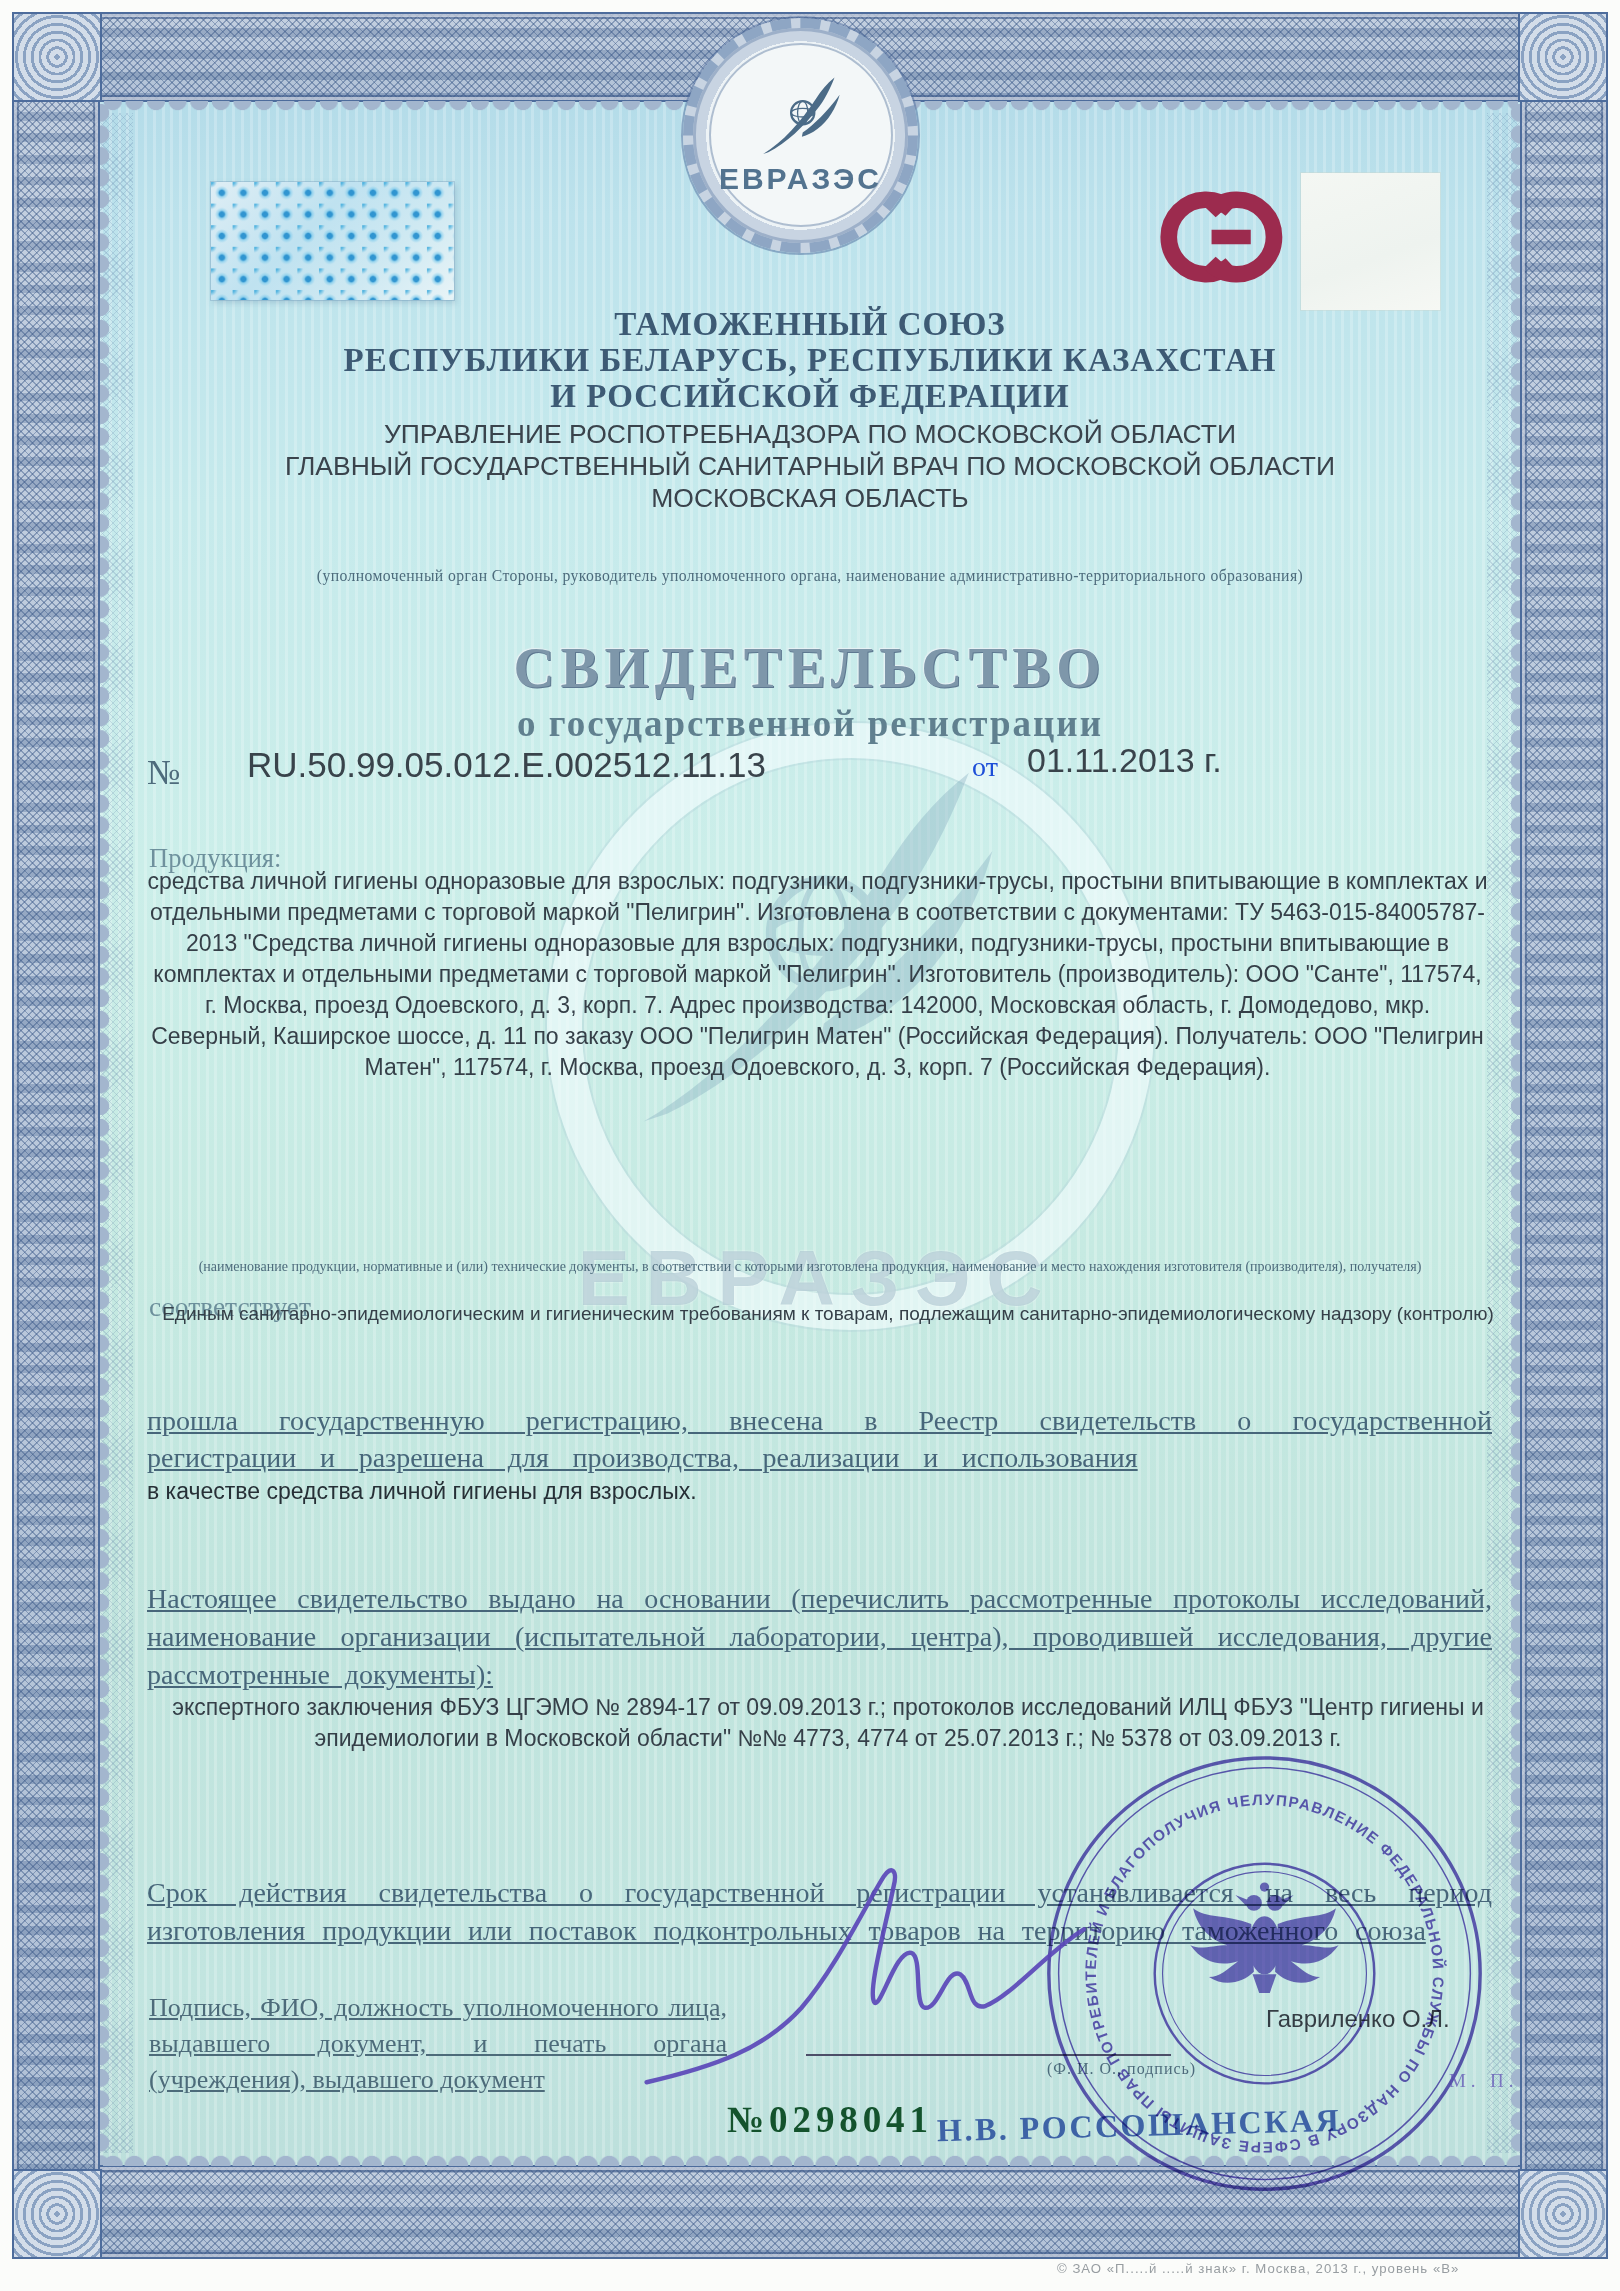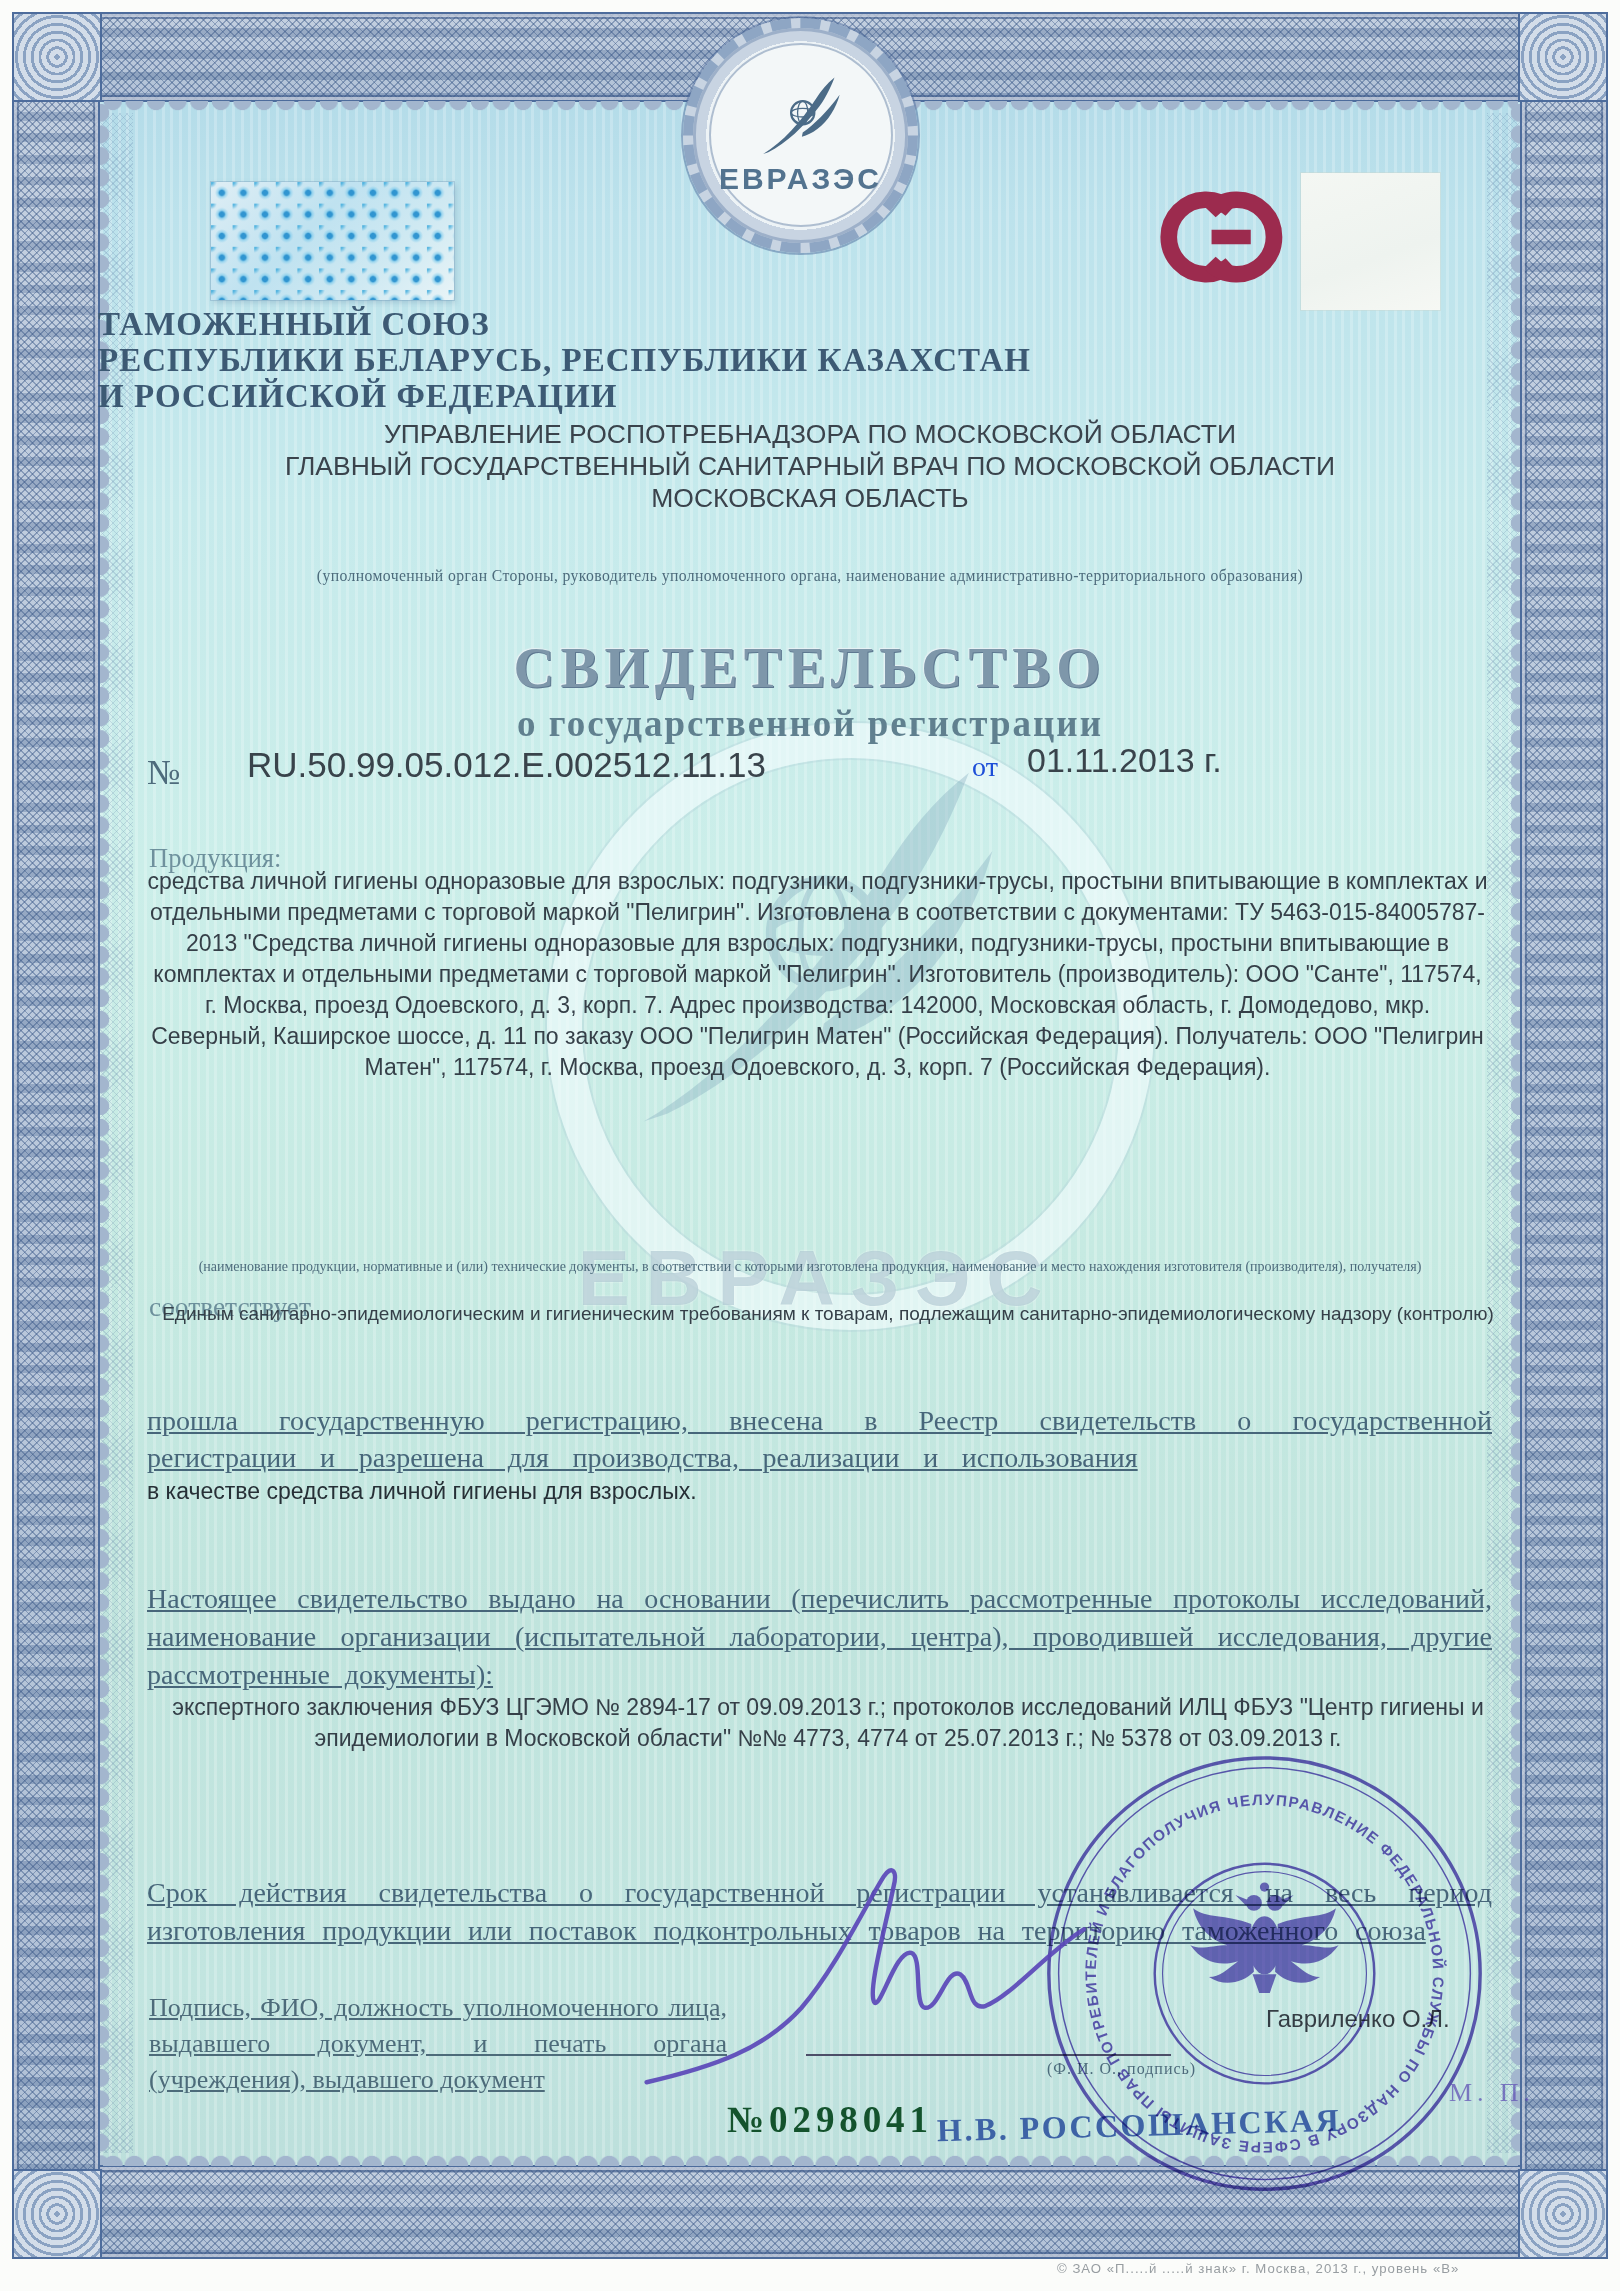--- a/index.html
+++ b/index.html
@@ -73,33 +73,33 @@
 
   
   .wm-ring{position:absolute;z-index:1;left:547px;top:723px;width:537px;height:537px;border-radius:50%;
     border:35px solid rgba(242,251,253,.62);
     box-shadow:0 0 0 2px rgba(175,205,215,.35), inset 0 0 0 2px rgba(175,205,215,.35);}
   .wm-emblem{position:absolute;z-index:1;left:610px;top:757px;width:412px;height:392px;color:#86aec0;opacity:.38;}
   .wm-text{position:absolute;z-index:1;left:412px;width:812px;top:1233px;text-align:center;
     font-family:"Liberation Sans",sans-serif;font-weight:bold;font-size:78px;letter-spacing:15.7px;
     color:rgba(146,180,194,.5);text-shadow:0 0 2px rgba(255,255,255,.7);}
   .san{font-family:"Liberation Sans",sans-serif;}
-  .hdr-union{width:100%;text-align:left;font-weight:bold;font-size:33px;line-height:36px;letter-spacing:1px;color:#3d5a74;}
+  .hdr-union{width:100%;text-align:center;font-weight:bold;font-size:33px;line-height:36px;letter-spacing:1px;color:#3d5a74;}
   .hdr-auth{width:100%;text-align:center;font-family:"Liberation Sans",sans-serif;font-size:26.5px;line-height:32px;color:#3a434c;}
   .caption{width:100%;text-align:center;white-space:nowrap;color:#4d6b7c;}
   .faint{color:rgba(82,118,134,.78);}
   .body-sans{font-family:Liberation Sans, sans-serif;color:#353f48;text-align:center;}
   .body-ser{color:#47667a;text-align:justify;text-decoration:underline;}
   .z3{z-index:3;}
 
   .sigline{border-top:2px solid #4c4e68;}
   .serial{color:#14532d;font-size:37px;letter-spacing:4.9px;font-weight:bold;}
   .ross{color:#3e63a6;font-weight:bold;font-size:32px;letter-spacing:2.5px;transform:rotate(-1.5deg);}
   .stamp{mix-blend-mode:multiply;opacity:.88;}
-  .mp{color:rgba(96,82,180,.75);font-size:26px;letter-spacing:4.9px;margin-top:8px;}
+  .mp{color:rgba(96,82,180,.75);font-size:19px;letter-spacing:4.9px;}
   .imprint{font-family:"Liberation Sans",sans-serif;font-size:13.2px;color:#979da1;letter-spacing:1px;}
 </style>
 </head>
 <body>
 
 <div class="canvas">
 
   <div class="paper"></div>
 
   <div class="gband gb-top"></div>

